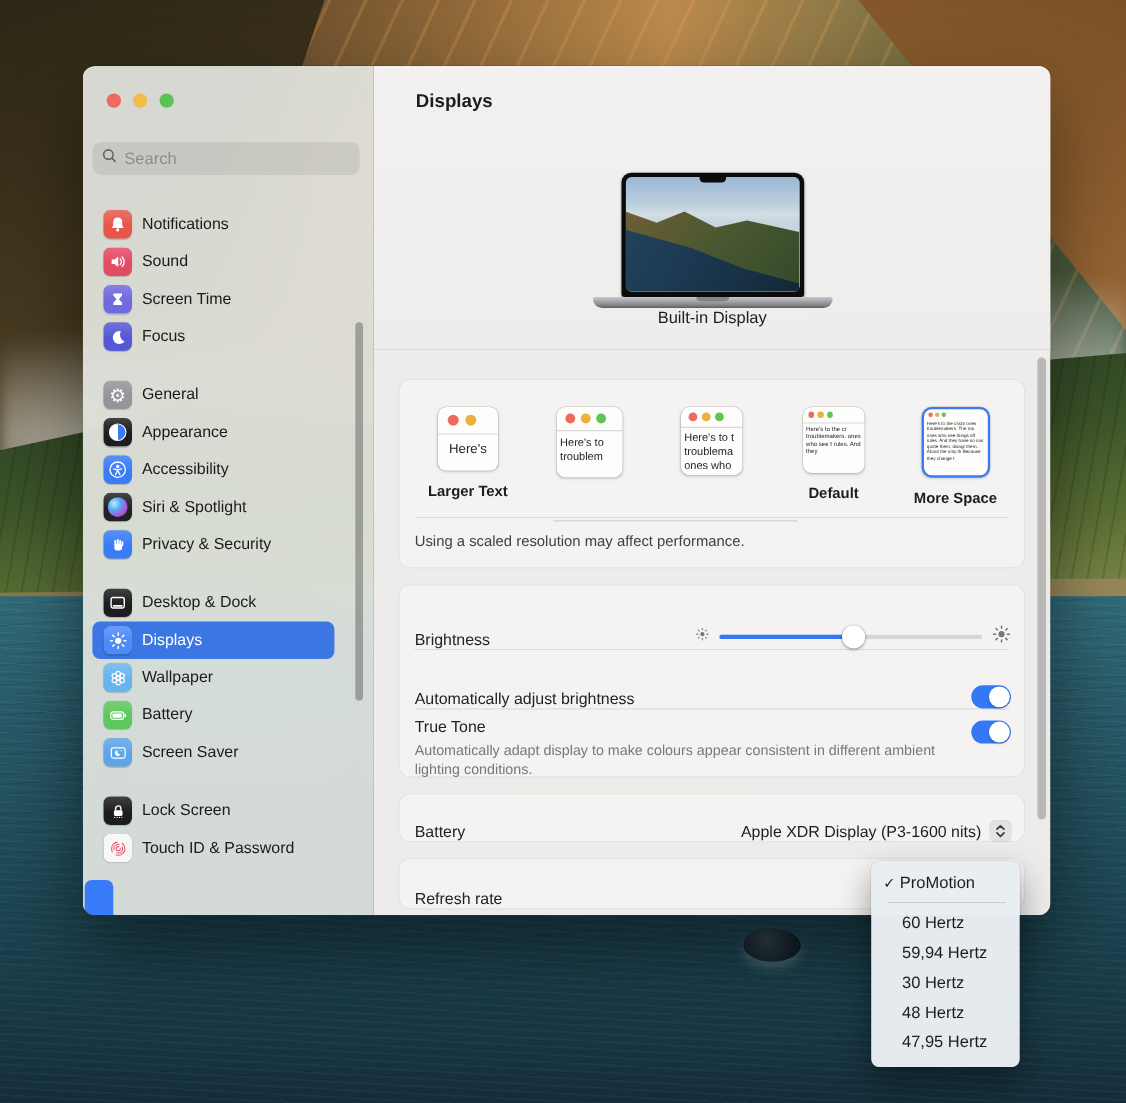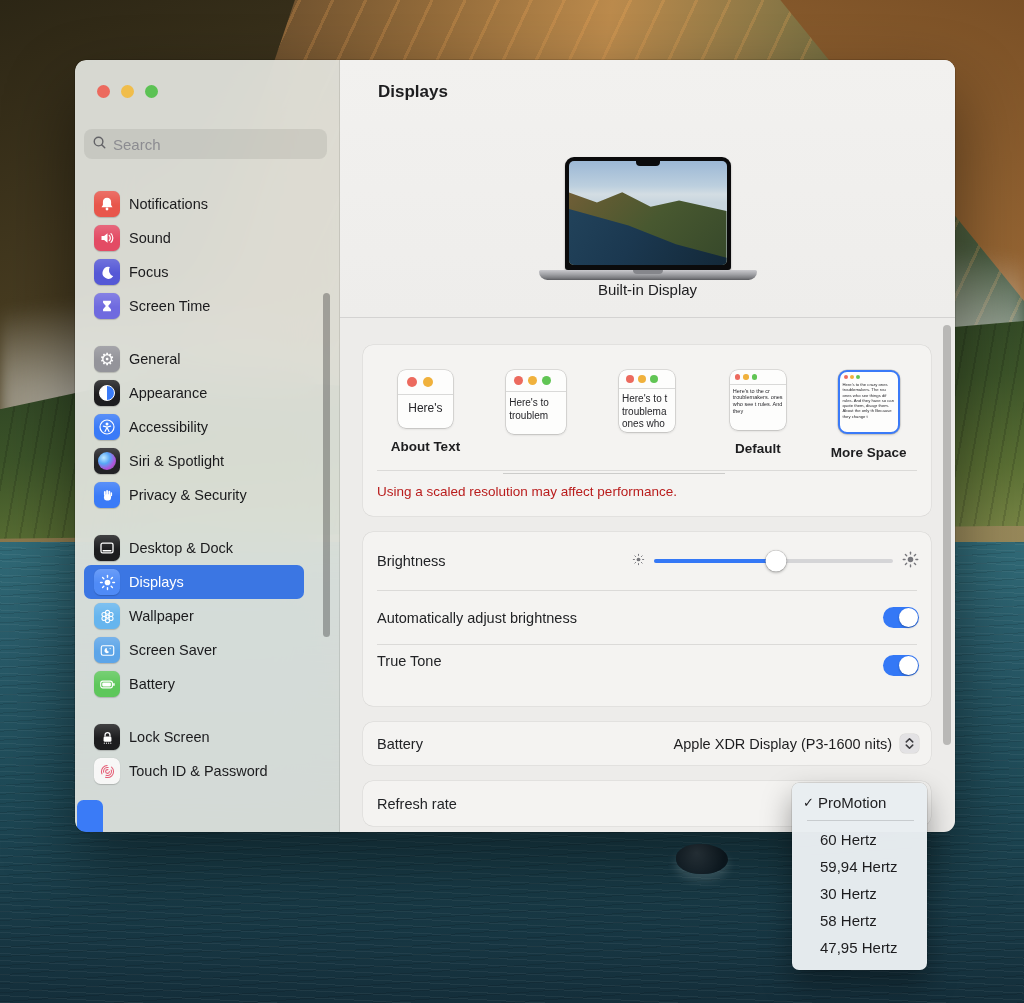--- a/index.html
+++ b/index.html
@@ -119,25 +119,25 @@
   .thumb { background:#fdfdfc; border-radius:8px; overflow:hidden; position:relative;
     box-shadow:0 0 0 0.5px rgba(0,0,0,.18), 0 1px 2.5px rgba(0,0,0,.15); cursor:pointer; }
   .thumb.selected { border:2px solid #3a7af8; border-radius:9px; }
   .t-dots { display:flex; align-items:center; }
   .t-dots span { border-radius:50%; }
   .t-hd { border-bottom:1px solid rgba(0,0,0,.14); }
   .t-text { color:#26262a; line-height:1.25; overflow:hidden; }
   .thumb-label { margin-top:11px; font-size:13.5px; font-weight:700; color:#1d1d1f; height:16px; }
   .res-line { position:absolute; top:128px; left:140px; width:222px; height:1px; background:rgba(0,0,0,.16); }
   .res-sep { position:absolute; top:125px; left:14px; right:14px; height:1px; background:rgba(0,0,0,.10); }
-  .res-note { position:absolute; top:139px; left:14px; font-size:13.5px; color:#b91c1c; }
+  .res-note { position:absolute; top:139px; left:14px; font-size:13.5px; color:#404040; }
 
   
   .card-bright { height:174px; }
-  .row { display:flex; align-items:center; padding:0 12px 0 14px; }
+  .row { display:flex; align-items:flex-end; padding:0 12px 0 14px; }
   .row-label { font-size:14.5px; color:#222326; }
   .row1 { height:58px; }
   .row2 { height:53px; }
   .row3 { height:62px; align-items:flex-start; padding-top:8px; }
   .spacer { flex:1; }
   .slider { display:flex; align-items:center; gap:9px; }
   .sl-track { position:relative; width:239px; height:4px; border-radius:2px; background:#d5d5d7; cursor:pointer; }
   .sl-fill { position:absolute; left:0; top:0; bottom:0; border-radius:2px; background:#3478f6; }
   .sl-thumb { position:absolute; top:50%; transform:translate(-50%,-50%); width:21px; height:21px;
     border-radius:50%; background:#fff; box-shadow:0 0 0 0.5px rgba(0,0,0,.15), 0 1px 3px rgba(0,0,0,.35); cursor:grab; }
@@ -214,34 +214,34 @@
         <div class="nav-row">
           <span class="app-icon" style="background-color: rgb(227, 75, 100);">
             <svg width="16" height="16" viewBox="0 0 16 16">
                 <path d="M2.5 6h2.6l3.4-2.8v9.6L5.1 10H2.5z" fill="#fff"></path>
                 <path d="M10.2 5.4a3.6 3.6 0 0 1 0 5.2M12 3.6a6.2 6.2 0 0 1 0 8.8" fill="none" stroke="#fff" stroke-width="1.2" stroke-linecap="round"></path>
               </svg>
           </span>
           <span class="nav-label">Sound</span>
         </div>
         <div class="nav-row">
+          <span class="app-icon" style="background-color: rgb(111, 106, 223);">
+            <svg width="14" height="14" viewBox="0 0 16 16">
+                <path d="M3.5 2h9v2.2L9.3 8l3.2 3.8V14h-9v-2.2L6.7 8 3.5 4.2z" fill="#fff"></path>
+              </svg>
+          </span>
+          <span class="nav-label">Screen Time</span>
+        </div>
+        <div class="nav-row">
           <span class="app-icon" style="background-color: rgb(85, 88, 214);">
             <svg width="15" height="15" viewBox="0 0 16 16">
                 <path d="M10.5 2.2a6.3 6.3 0 1 0 3.6 9.9A7 7 0 0 1 10.5 2.2z" fill="#fff"></path>
               </svg>
           </span>
           <span class="nav-label">Focus</span>
-        </div>
-        <div class="nav-row">
-          <span class="app-icon" style="background-color: rgb(111, 106, 223);">
-            <svg width="14" height="14" viewBox="0 0 16 16">
-                <path d="M3.5 2h9v2.2L9.3 8l3.2 3.8V14h-9v-2.2L6.7 8 3.5 4.2z" fill="#fff"></path>
-              </svg>
-          </span>
-          <span class="nav-label">Screen Time</span>
         </div>
 
         <div class="nav-gap"></div>
 
         <div class="nav-row">
           <span class="app-icon" style="background-color: rgb(148, 148, 154);">
             <span class="glyph" style="font-size:17px;">⚙</span>
           </span>
           <span class="nav-label">General</span>
         </div>
@@ -319,38 +319,38 @@
                   <circle cx="9" cy="13.4" r="2.1"></circle>
                   <circle cx="5.2" cy="11.2" r="2.1"></circle>
                   <circle cx="5.2" cy="6.8" r="2.1"></circle>
                   <circle cx="9" cy="9" r="1.6"></circle>
                 </g>
               </svg>
           </span>
           <span class="nav-label">Wallpaper</span>
         </div>
         <div class="nav-row">
+          <span class="app-icon" style="background-color: rgb(94, 199, 91);">
+            <svg width="17" height="17" viewBox="0 0 18 18">
+                <rect x="1.8" y="5.4" width="12.4" height="7.2" rx="2.2" fill="none" stroke="#fff" stroke-width="1.2"></rect>
+                <rect x="15" y="7.4" width="1.6" height="3.2" rx="0.8" fill="#fff"></rect>
+                <rect x="3.4" y="7" width="9.2" height="4" rx="1.2" fill="#fff"></rect>
+              </svg>
+          </span>
+          <span class="nav-label">Battery</span>
+        </div>
+        <div class="nav-row">
           <span class="app-icon" style="background-color: rgb(93, 165, 232);">
             <svg width="17" height="17" viewBox="0 0 18 18">
                 <rect x="2.4" y="4" width="13.2" height="10" rx="1.8" fill="none" stroke="#fff" stroke-width="1.2"></rect>
                 <path d="M8.4 6.4a2.7 2.7 0 1 0 2.4 4 3 3 0 0 1-2.4-4z" fill="#fff"></path>
                 <circle cx="11.8" cy="7" r="0.7" fill="#fff"></circle>
               </svg>
           </span>
           <span class="nav-label">Screen Saver</span>
-        </div>
-        <div class="nav-row">
-          <span class="app-icon" style="background-color: rgb(94, 199, 91);">
-            <svg width="17" height="17" viewBox="0 0 18 18">
-                <rect x="1.8" y="5.4" width="12.4" height="7.2" rx="2.2" fill="none" stroke="#fff" stroke-width="1.2"></rect>
-                <rect x="15" y="7.4" width="1.6" height="3.2" rx="0.8" fill="#fff"></rect>
-                <rect x="3.4" y="7" width="9.2" height="4" rx="1.2" fill="#fff"></rect>
-              </svg>
-          </span>
-          <span class="nav-label">Battery</span>
         </div>
 
         <div class="nav-gap"></div>
 
         <div class="nav-row">
           <span class="app-icon" style="background-color: rgb(29, 29, 31);">
             <svg width="15" height="15" viewBox="0 0 16 16">
                 <path d="M5.4 7V5.4a2.6 2.6 0 0 1 5.2 0V7" fill="none" stroke="#fff" stroke-width="1.4"></path>
                 <rect x="3.8" y="7" width="8.4" height="5.6" rx="1.4" fill="#fff"></rect>
                 <g fill="#fff">
@@ -402,21 +402,21 @@
         <div class="card card-res">
           <div class="thumb-zone">
             <div class="thumb-col">
               <div class="thumb" style="width:55px; height:58px;">
                 <div class="t-dots t-hd" style="gap:6px; padding:7px 0 7px 9px;">
                   <span style="width:10px;height:10px;background:#ec6a5e;"></span>
                   <span style="width:10px;height:10px;background:#f0b13c;"></span>
                 </div>
                 <div class="t-text" style="font-size:12px; padding:6px 4px; text-align:center; white-space:nowrap;">Here's</div>
               </div>
-              <div class="thumb-label">About Text</div>
+              <div class="thumb-label">Larger Text</div>
             </div>
             <div class="thumb-col">
               <div class="thumb" style="width:60px; height:64px;">
                 <div class="t-dots t-hd" style="gap:5px; padding:6px 0 6px 8px;">
                   <span style="width:9px;height:9px;background:#ec6a5e;"></span>
                   <span style="width:9px;height:9px;background:#f0b13c;"></span>
                   <span style="width:9px;height:9px;background:#61c554;"></span>
                 </div>
                 <div class="t-text" style="font-size:10px; padding:5px 3px; height:34px;">Here's to troublem</div>
               </div>
@@ -505,20 +505,21 @@
           <div class="sep"></div>
           <div class="row row2">
             <span class="row-label">Automatically adjust brightness</span>
             <span class="spacer"></span>
             <div class="toggle"></div>
           </div>
           <div class="sep"></div>
           <div class="row row3">
             <div>
               <div class="row-label">True Tone</div>
+              <div class="tt-desc">Automatically adapt display to make colours appear consistent in different ambient lighting conditions.</div>
             </div>
             <span class="spacer"></span>
             <div class="toggle" style="margin-top:2px;"></div>
           </div>
         </div>
 
         <div class="card card-preset">
           <div class="row row-fill">
             <span class="row-label">Battery</span>
             <span class="spacer"></span>
@@ -544,16 +545,16 @@
 
   <div class="dropdown">
     <div class="dd-row">
       <span class="dd-check">✓</span>
       <span>ProMotion</span>
     </div>
     <div class="dd-sep"></div>
     <div class="dd-item">60 Hertz</div>
     <div class="dd-item">59,94 Hertz</div>
     <div class="dd-item">30 Hertz</div>
-    <div class="dd-item">58 Hertz</div>
+    <div class="dd-item">48 Hertz</div>
     <div class="dd-item">47,95 Hertz</div>
   </div>
 </div>
 
 </body></html>

